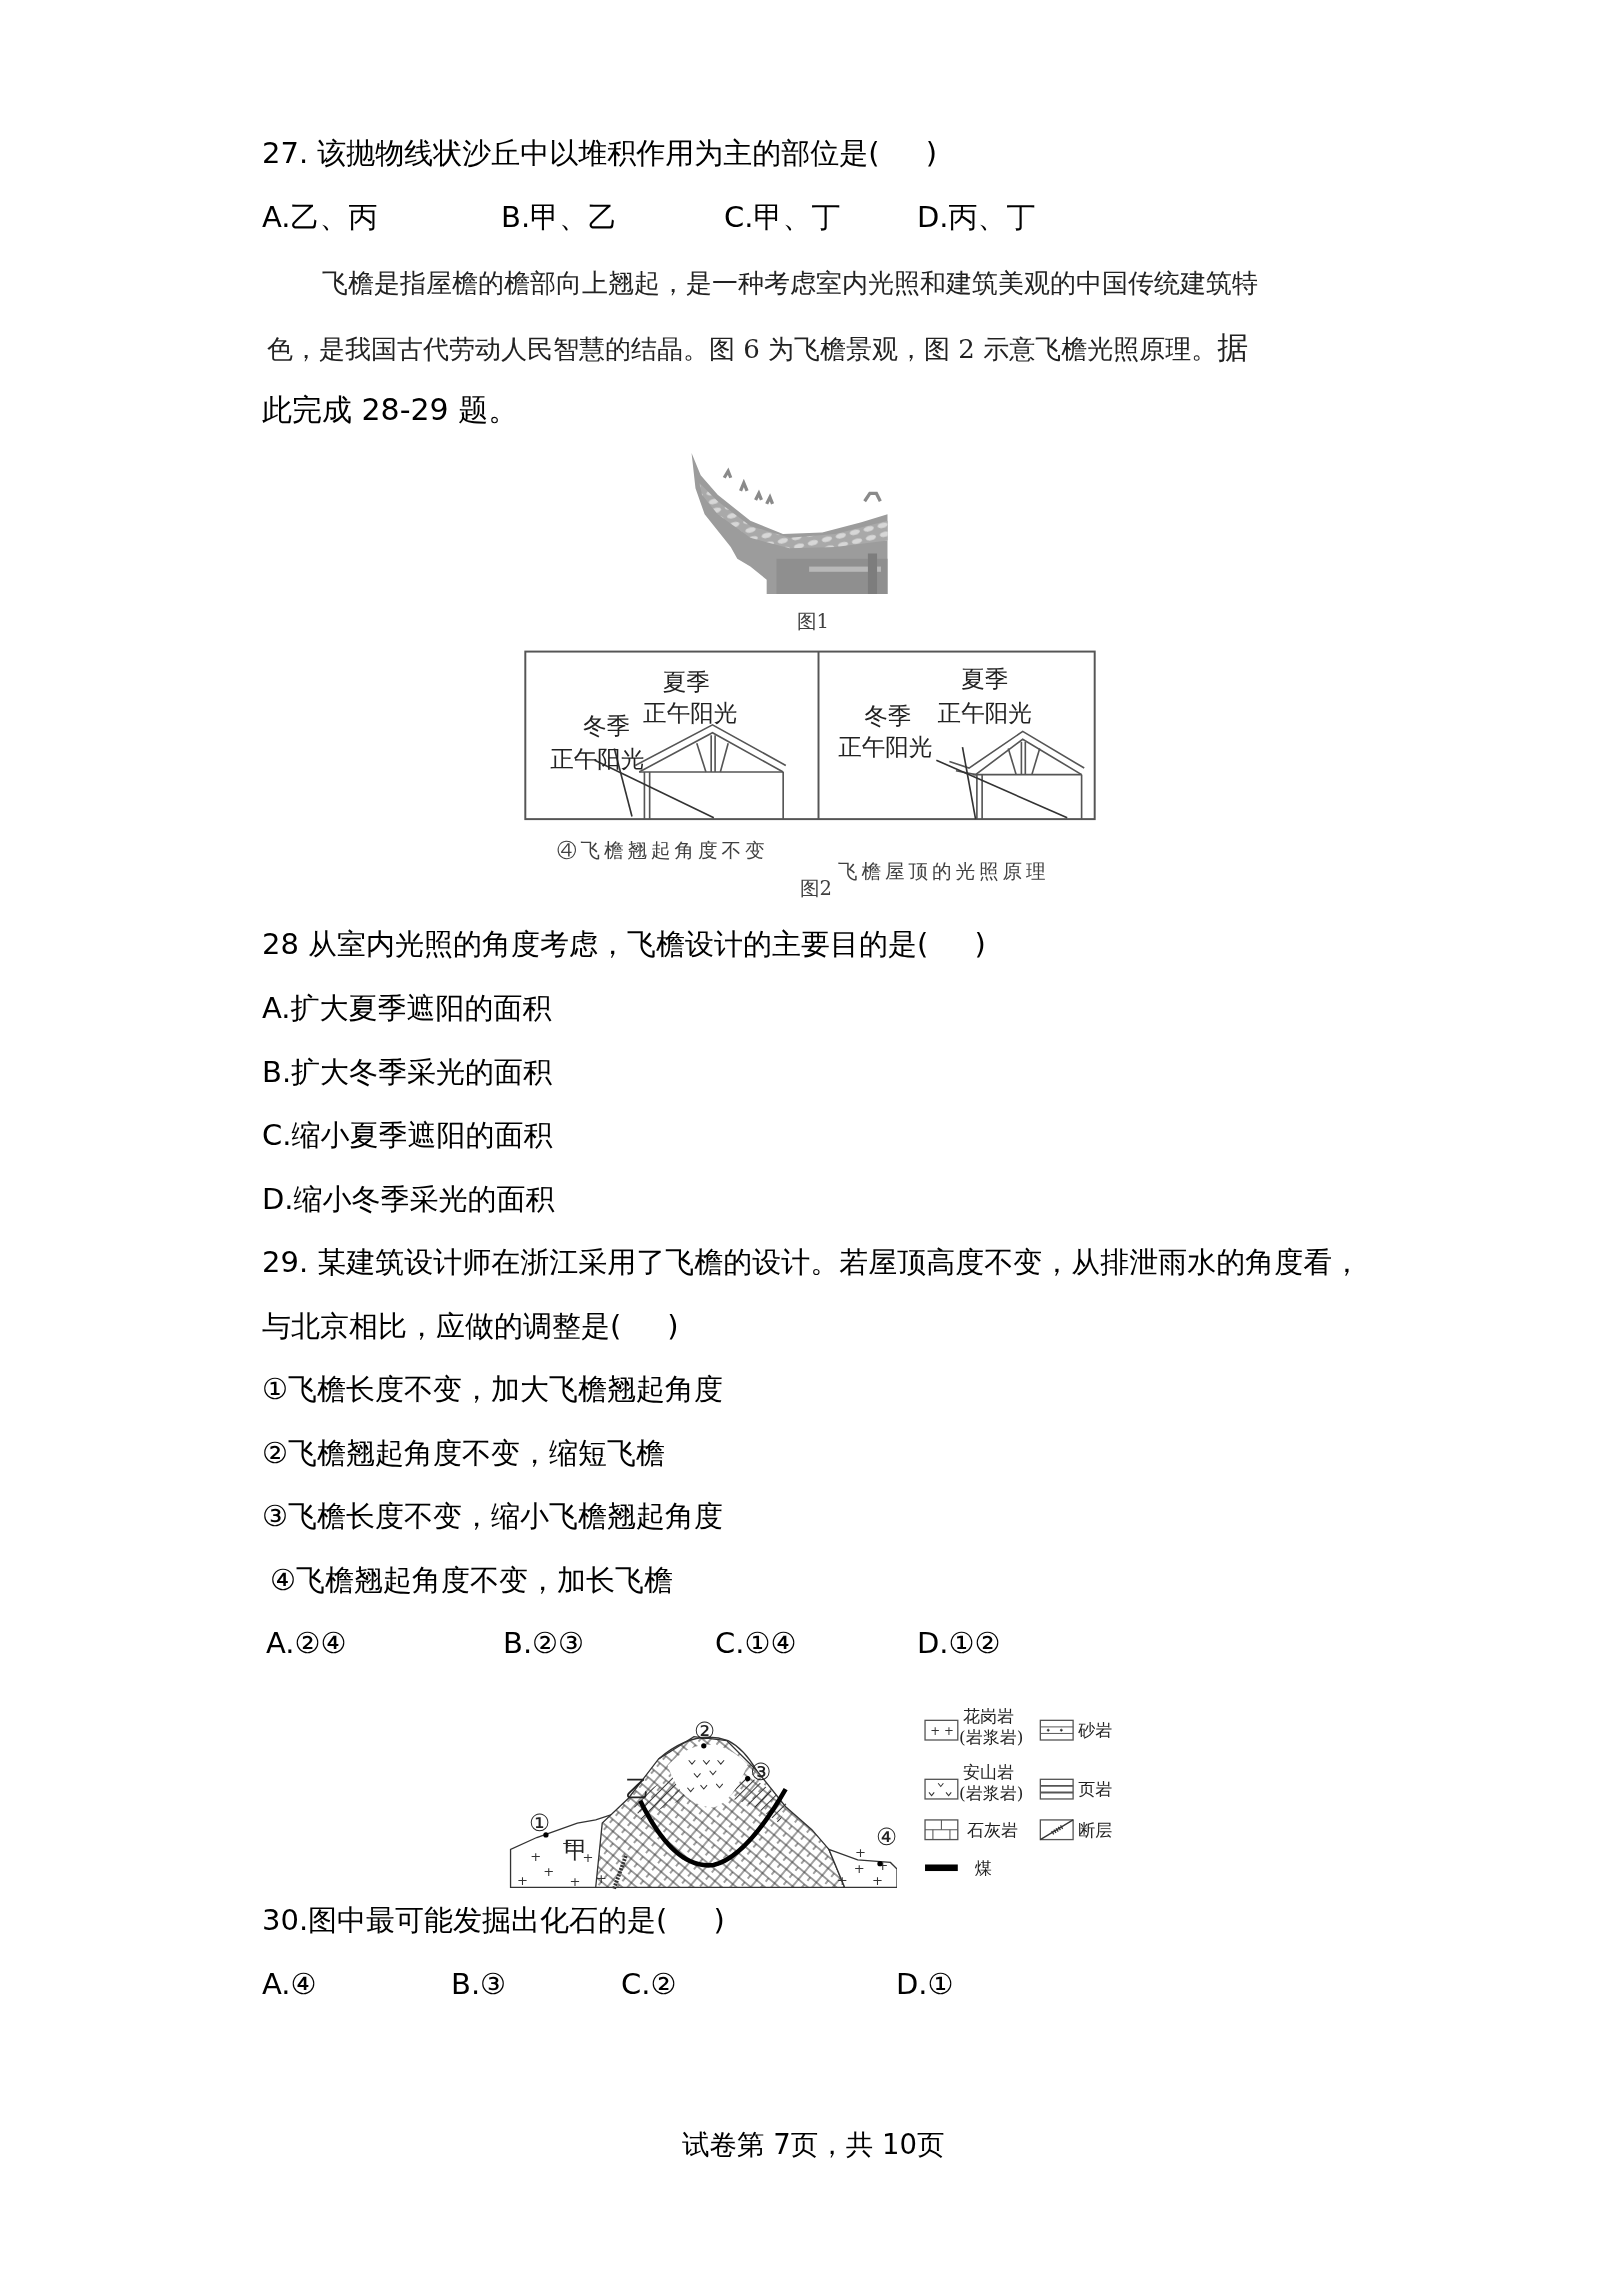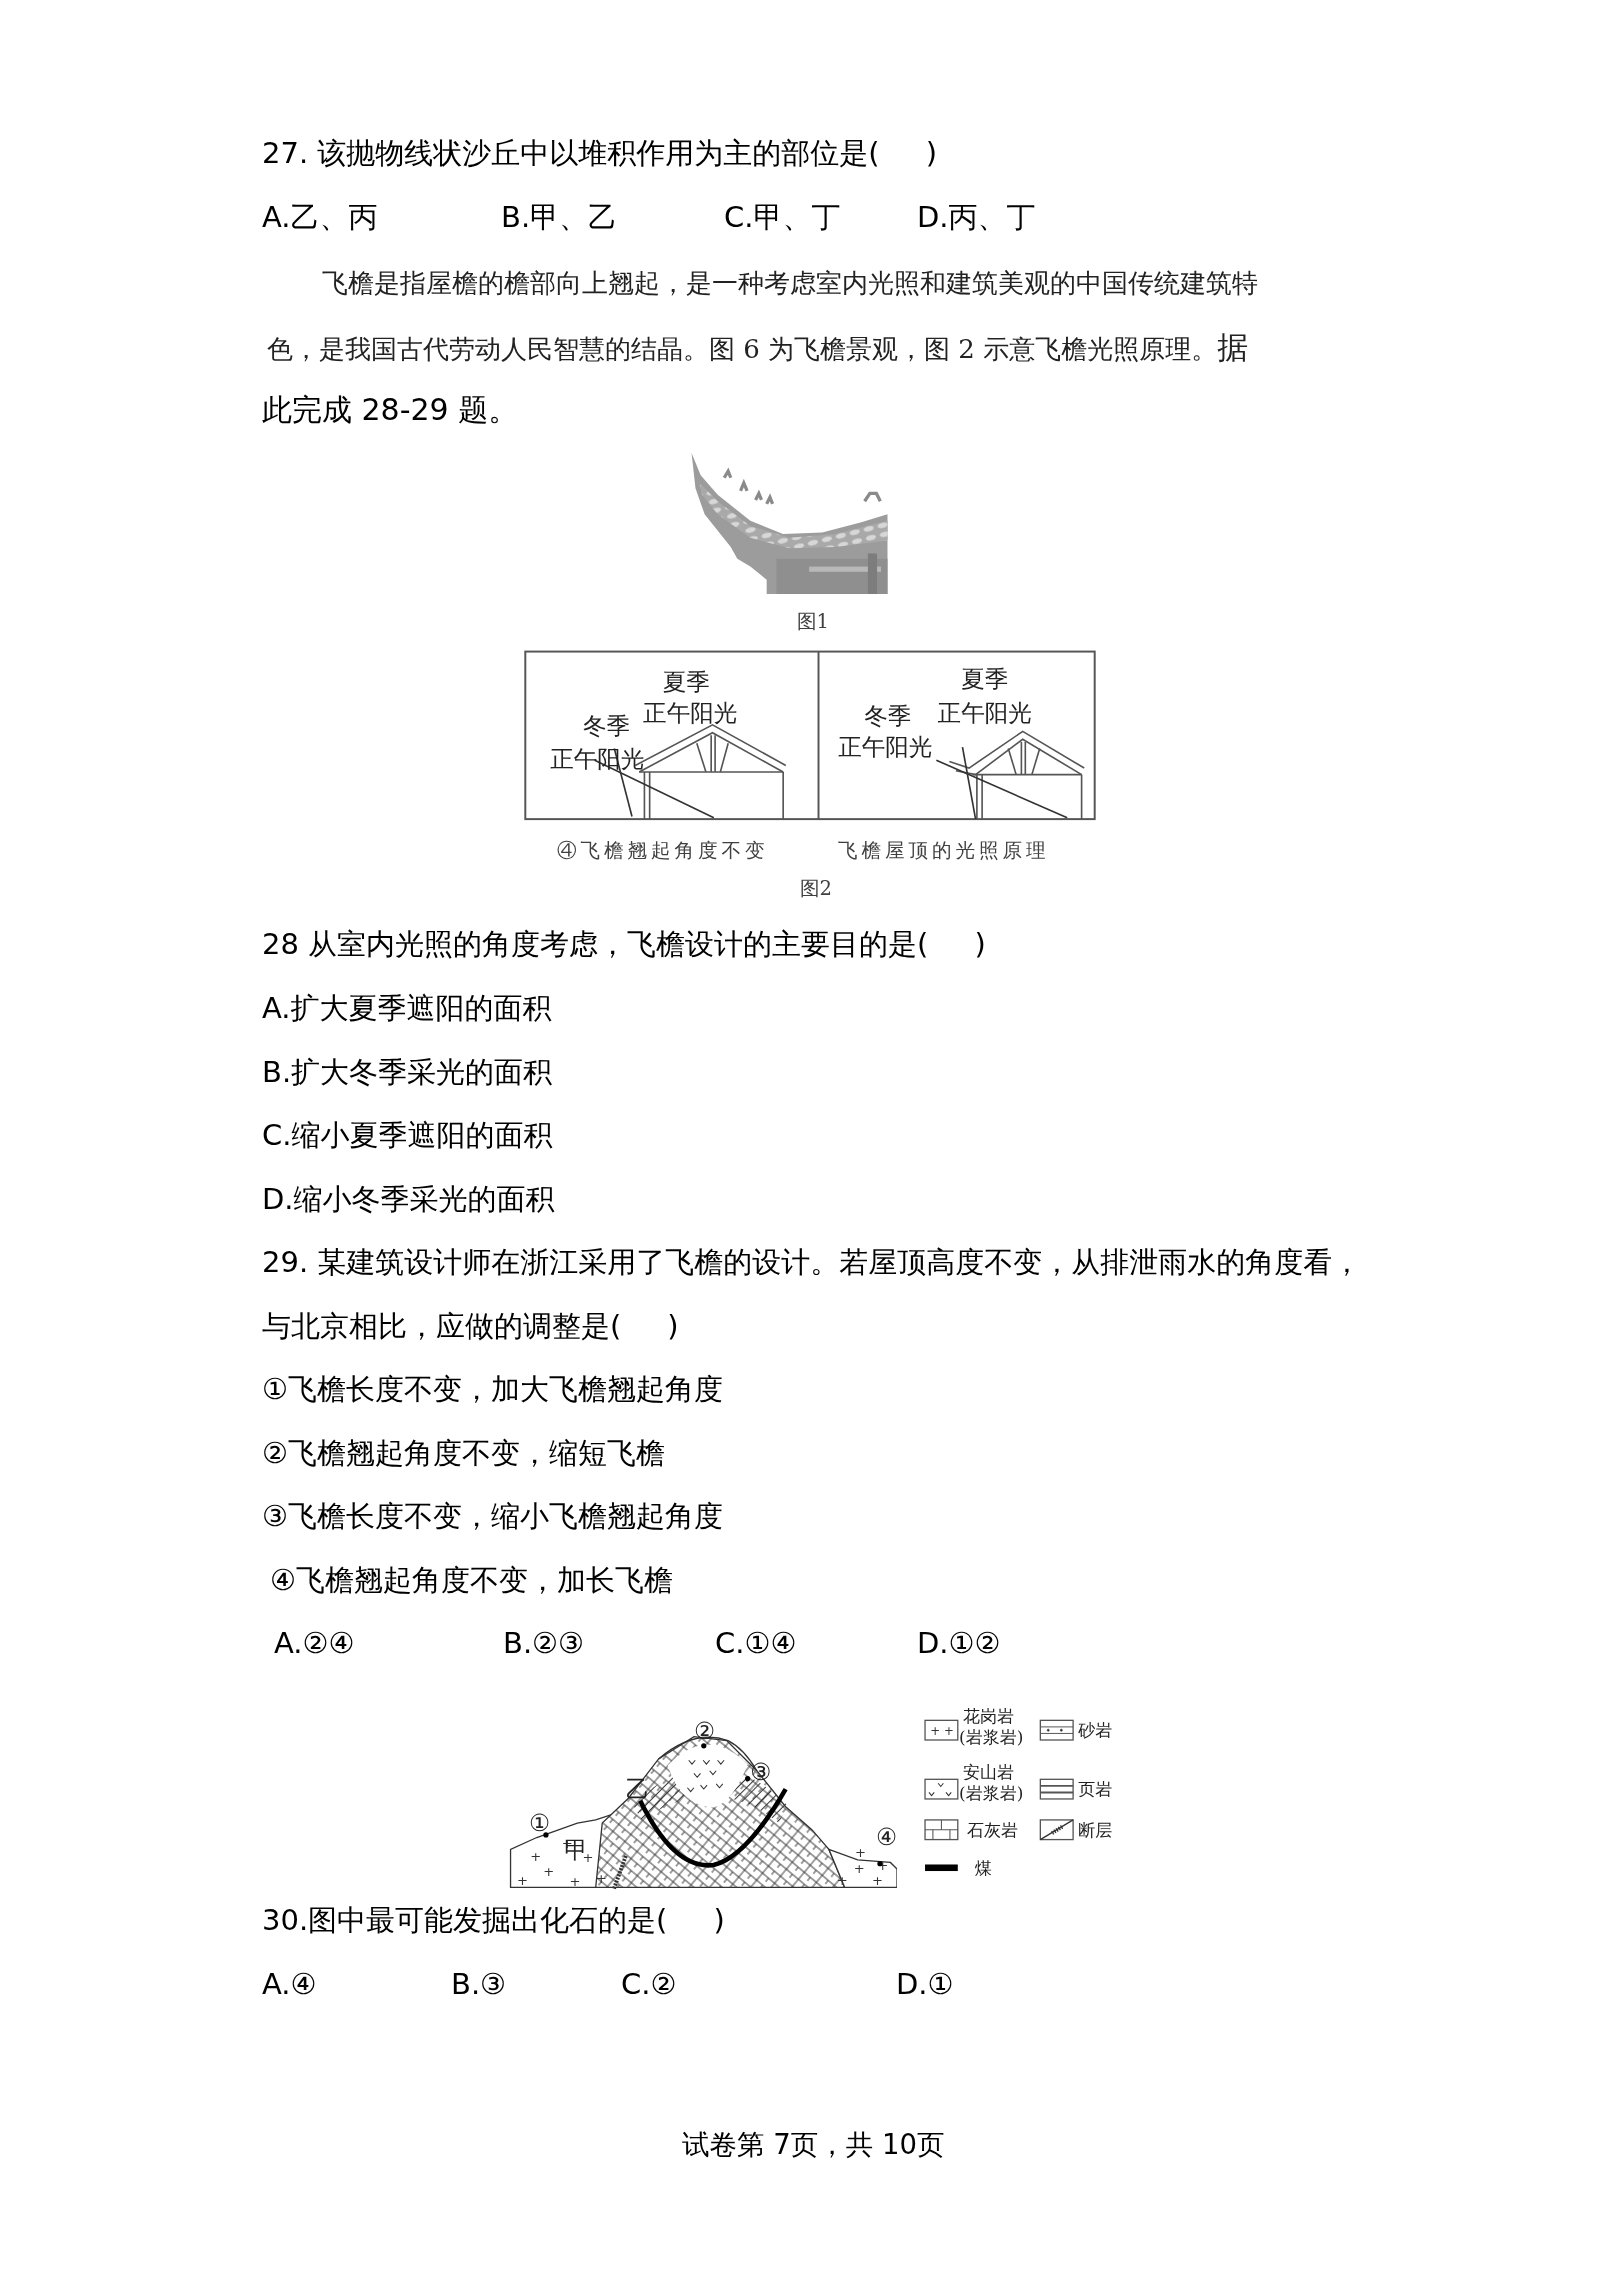--- a/index.html
+++ b/index.html
@@ -94,41 +94,41 @@
     <text class="figlbl" x="182" y="108">正午阳光</text>
     <text class="figlbl" x="90" y="128">冬季</text>
     <text class="figlbl" x="40" y="178">正午阳光</text>
     <text class="figlbl" x="668" y="56">夏季</text>
     <text class="figlbl" x="632" y="108">正午阳光</text>
     <text class="figlbl" x="520" y="112">冬季</text>
     <text class="figlbl" x="480" y="160">正午阳光</text>
   </svg>
 </div>
 <div class="abs cap" style="left:557px;top:837px;letter-spacing:3.9px;">④飞檐翘起角度不变</div>
-<div class="abs cap" style="left:838px;top:837px;letter-spacing:3.9px;text-align:right;">飞檐屋顶的光照原理</div>
+<div class="abs cap" style="left:838px;top:858px;letter-spacing:3.9px;text-align:right;">飞檐屋顶的光照原理</div>
 <div class="abs cap" style="left:800px;top:875px;">图2</div>
 
 <div class="abs q" style="left:262px;top:927px;">
   <span>28 从室内光照的角度考虑，飞檐设计的主要目的是(</span><span class="blank"></span><span>)</span>
 </div>
 <div class="abs q" style="left:262px;top:991px;">A.扩大夏季遮阳的面积</div>
 <div class="abs q" style="left:262px;top:1055px;">B.扩大冬季采光的面积</div>
 <div class="abs q" style="left:262px;top:1118px;">C.缩小夏季遮阳的面积</div>
 <div class="abs q" style="left:262px;top:1182px;">D.缩小冬季采光的面积</div>
 
 <div class="abs q" style="left:262px;top:1245px;">29. 某建筑设计师在浙江采用了飞檐的设计。若屋顶高度不变，从排泄雨水的角度看，</div>
 <div class="abs q" style="left:262px;top:1309px;">
   <span>与北京相比，应做的调整是(</span><span class="blank"></span><span>)</span>
 </div>
 <div class="abs q" style="left:262px;top:1372px;">①飞檐长度不变，加大飞檐翘起角度</div>
 <div class="abs q" style="left:262px;top:1436px;">②飞檐翘起角度不变，缩短飞檐</div>
 <div class="abs q" style="left:262px;top:1499px;">③飞檐长度不变，缩小飞檐翘起角度</div>
 <div class="abs q" style="left:258px;top:1563px;margin-left:12px;">④飞檐翘起角度不变，加长飞檐</div>
 <div class="abs q" style="left:262px;top:1626px;width:1048px;height:34px;">
-  <span class="opt" style="left:12px;">A.②④</span>
+  <span class="opt" style="left:4px;">A.②④</span>
   <span class="opt" style="left:241px;">B.②③</span>
   <span class="opt" style="left:453px;">C.①④</span>
   <span class="opt" style="left:655px;">D.①②</span>
 </div>
 
 <div class="abs" style="left:504px;top:1692px;width:393px;height:200px;">
   <svg width="393" height="200" viewBox="0 0 600 305">
     <defs>
       <pattern id="shale" width="10" height="10" patternUnits="userSpaceOnUse" patternTransform="rotate(-45)">
         <line x1="0" y1="5" x2="10" y2="5" stroke="#333" stroke-width="1.6"></line>

